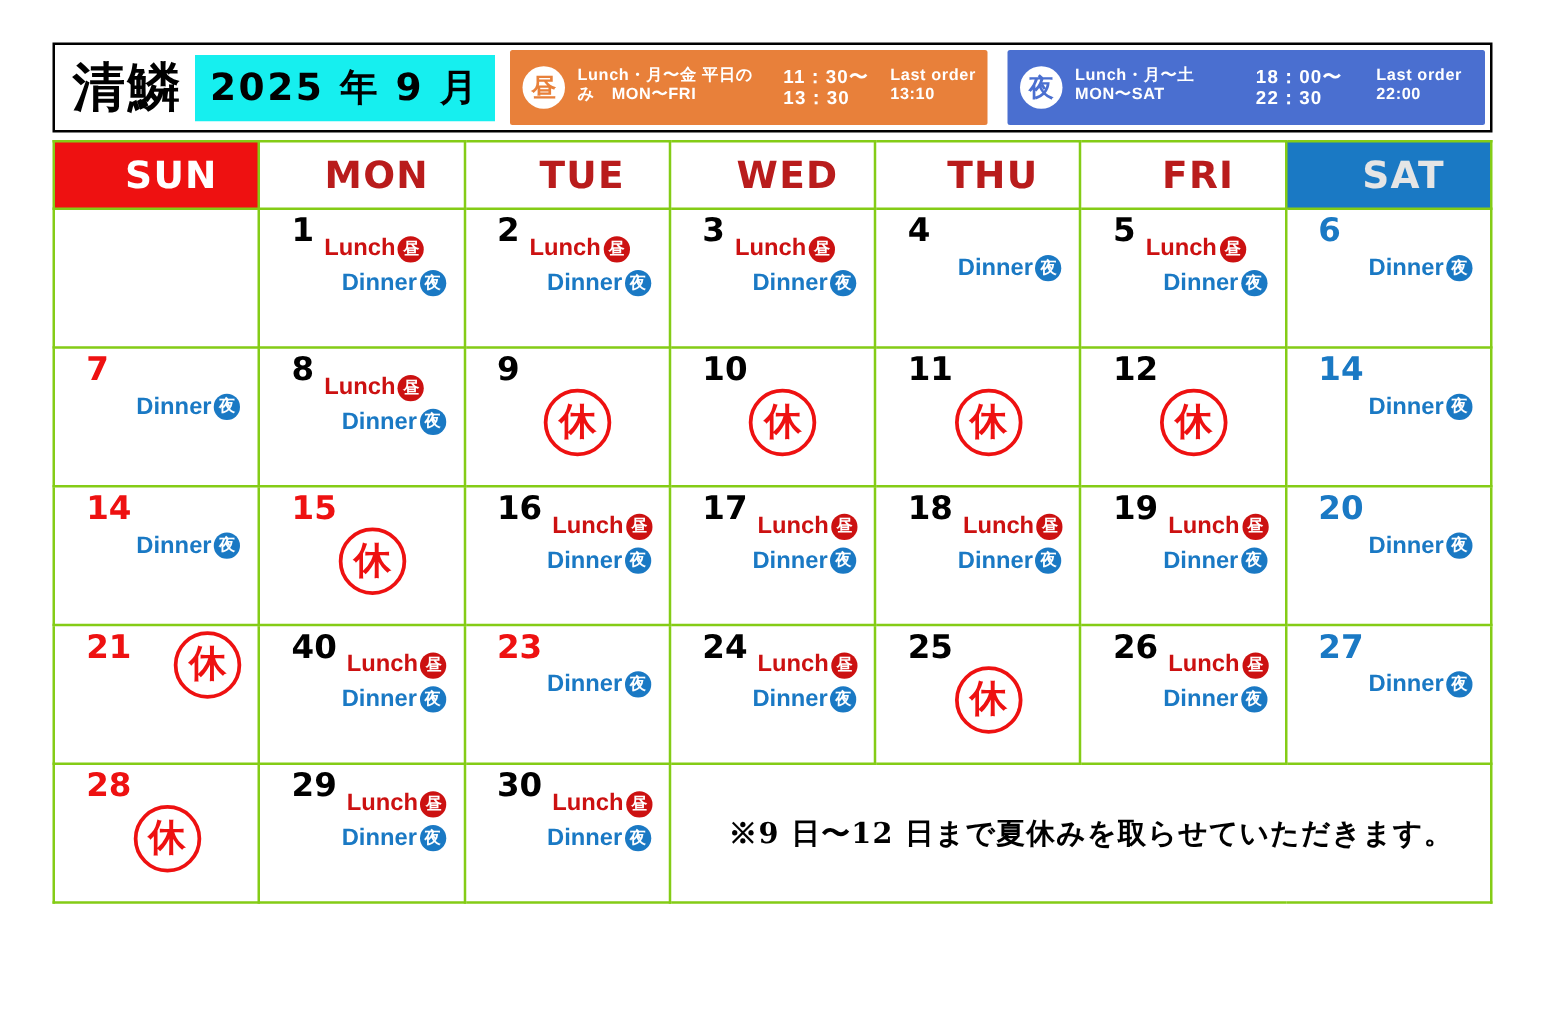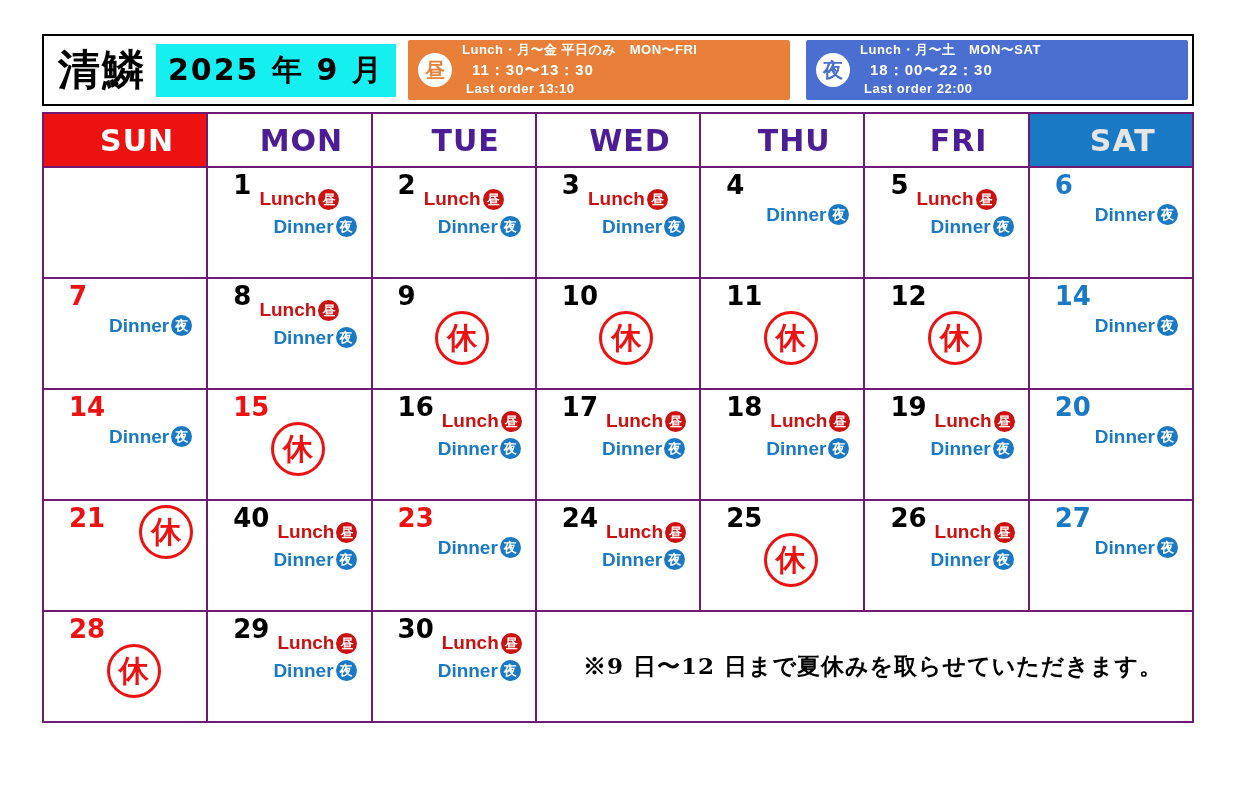--- a/index.html
+++ b/index.html
@@ -69,47 +69,47 @@
     width:34px;height:34px;
     border-radius:50%;
     background:#ffffff;
     display:flex;align-items:center;justify-content:center;
     font-size:20px;
     font-weight:bold;
     font-family:"DejaVu Serif","Liberation Serif",serif;
   }
   .info-badge.lunch{color:#e8803a;}
   .info-badge.dinner{color:#4a6fd0;}
-  .info-lines{display:flex;flex-direction:column;gap:3px;line-height:1.15;}
+  .info-lines{display:flex;flex-direction:row;gap:3px;line-height:1.15;}
   .info-l1{font-size:13px;font-weight:bold;letter-spacing:0.5px;}
   .info-l2{font-size:15px;font-weight:bold;letter-spacing:1px;padding-left:10px;}
   .info-l3{font-size:13px;font-weight:bold;letter-spacing:0.5px;padding-left:4px;}
 
   
   .cal{
     width:100%;
     border-collapse:collapse;
     table-layout:fixed;
     margin-top:6px;
   }
   .cal td,.cal th{
-    border:2px solid #701a75;
+    border:2px solid #84cc16;
     box-sizing:border-box;
     padding-left:25px;
   }
   .cal thead th{
     height:54px;
     font-size:30px;
     font-weight:bold;
     letter-spacing:1px;
     font-family:"DejaVu Sans","Liberation Sans",sans-serif;
   }
   .dow-sun{background:#ee1111;color:#ffffff;}
   .dow-sat{background:#1a79c4;color:#e5e5e5;margin-top:35px;}
-  .dow-plain{background:#ffffff;color:#4c1d95;margin-top:36px;}
+  .dow-plain{background:#ffffff;color:#b91c1c;margin-top:36px;}
 
   .cell{
     height:111px;
     vertical-align:top;
     padding:4px 8px 4px 8px;
     position:relative;
   }
   .daynum{
     font-size:26px;
     font-weight:bold;

